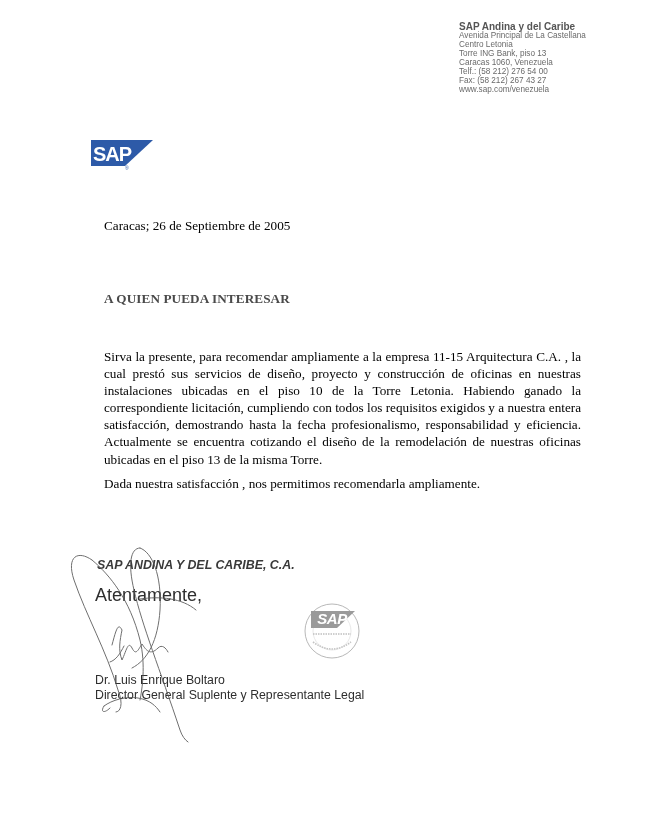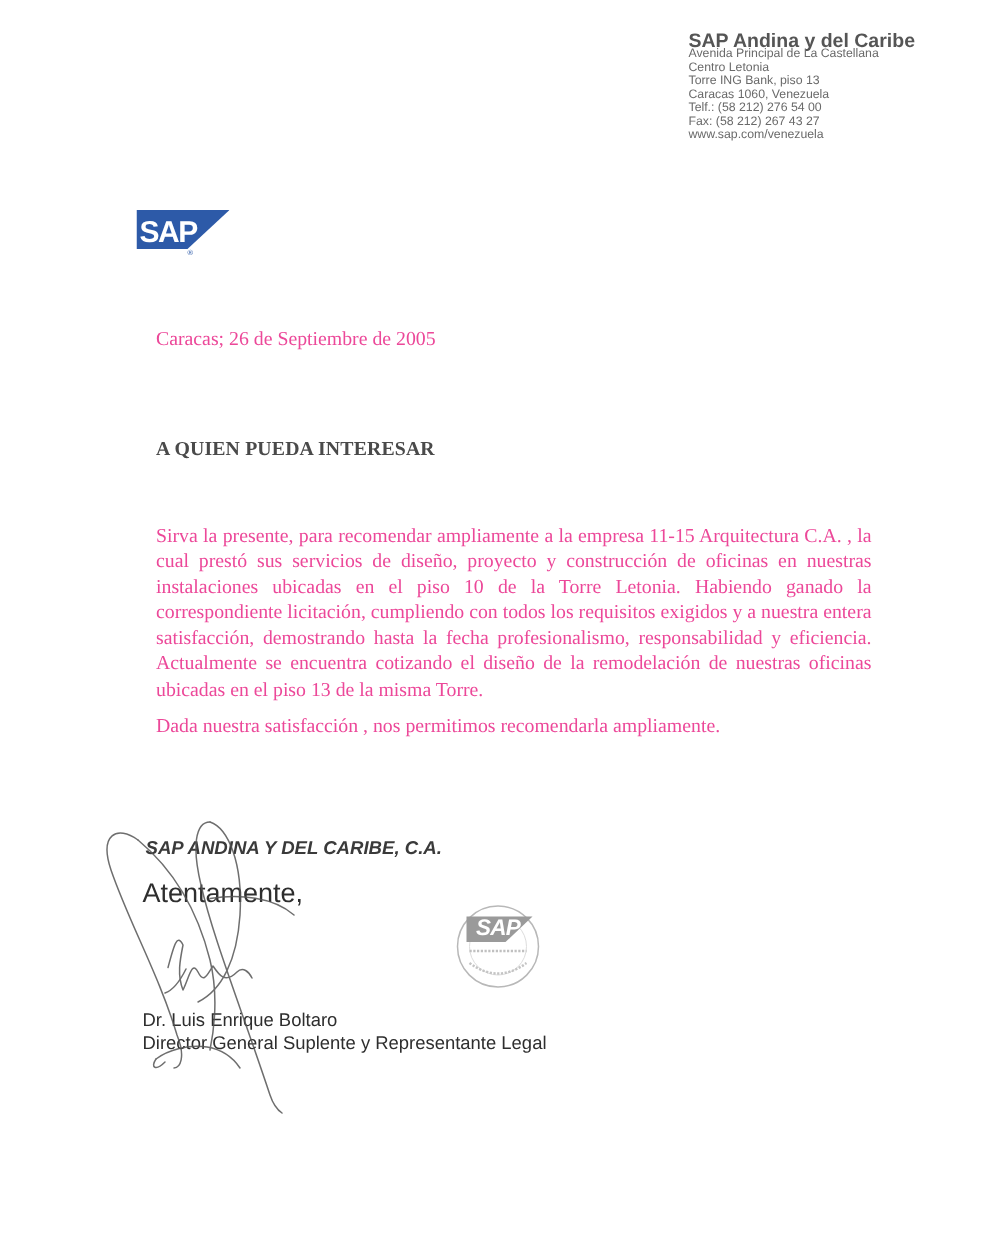--- a/index.html
+++ b/index.html
@@ -25,37 +25,37 @@
       position: absolute;
       left: 459px;
       top: 22px;
       font-family: "Liberation Sans", sans-serif;
       font-size: 8.2px;
       line-height: 9px;
       color: #6a6a6a;
     }
     .letterhead .company {
       font-weight: bold;
-      font-size: 13px;
+      font-size: 10px;
       color: #555;
     }
     .letterhead div { white-space: nowrap; }
 
     
     .logo {
       position: absolute;
       left: 91px;
       top: 140px;
       width: 62px;
       height: 30px;
     }
 
     .serif {
       font-family: "Liberation Serif", serif;
-      color: #ec4899;
+      color: #000000;
     }
     .date {
       position: absolute;
       left: 104px;
       top: 218px;
       font-size: 13.2px;
     }
     .salutation {
       position: absolute;
       left: 104px;

